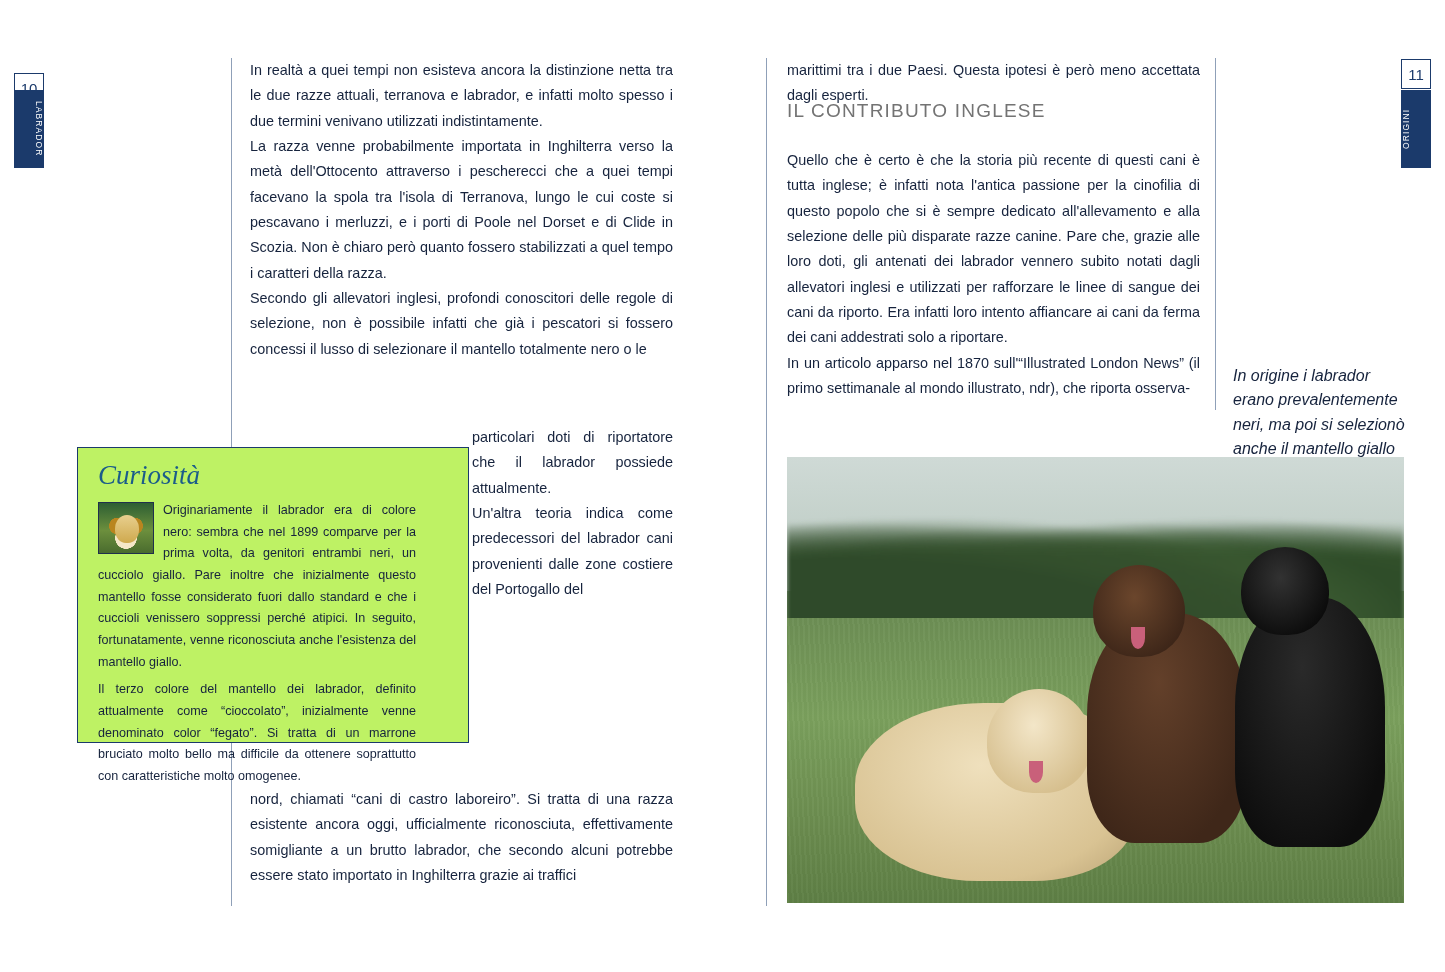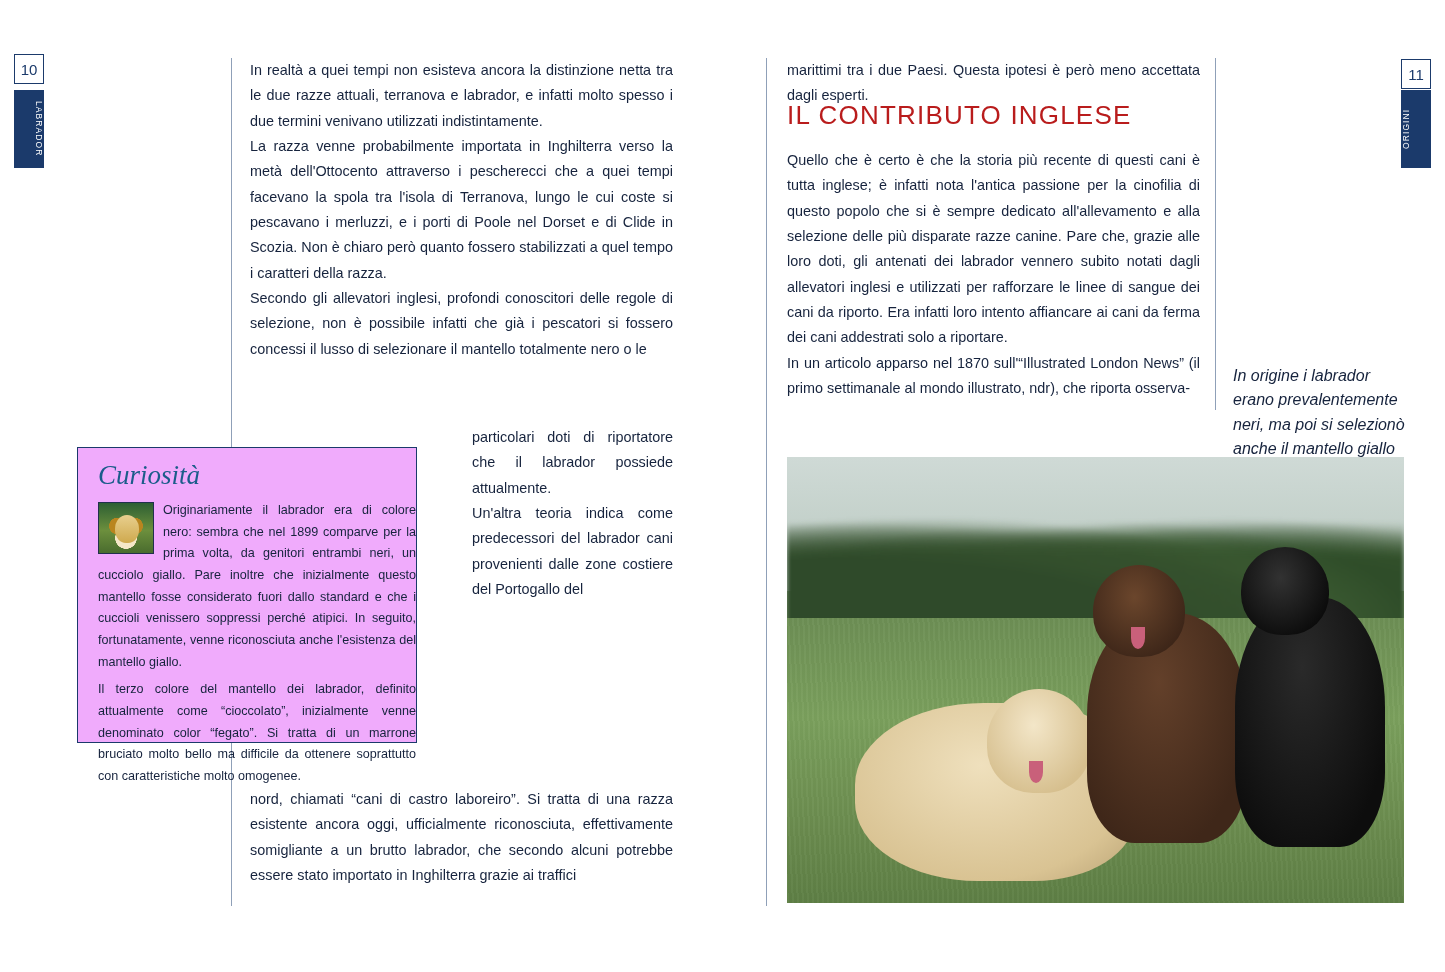--- a/index.html
+++ b/index.html
@@ -26,21 +26,21 @@
     width: 30px;
     height: 30px;
     border: 1px solid #1b3a6b;
     color: #1b3a6b;
     font-size: 15px;
     display: flex;
     align-items: center;
     justify-content: center;
     box-sizing: border-box;
   }
-  .folio-left { left: 14px; top: 54px; }
+  .folio-left { left: 14px; top: 73px; }
   .folio-right { right: 14px; top: 59px; text-align: center; }
 
   .tab {
     position: absolute;
     background: #1b3a6b;
     color: #ffffff;
     font-size: 8.5px;
     letter-spacing: 1.1px;
     writing-mode: vertical-rl;
     text-align: center;
@@ -87,36 +87,36 @@
   #col1b { left: 472px; top: 425px; width: 201px; }
   #col1c { left: 250px; top: 787px; width: 423px; }
 
   #col2 { left: 787px; top: 58px; width: 413px; }
   #col2b { left: 787px; top: 148px; width: 413px; }
 
   .heading {
     position: absolute;
     left: 787px;
     top: 100px;
-    font-size: 26px;
+    font-size: 19px;
     letter-spacing: 1.2px;
-    color: #b91c1c;
+    color: #737373;
     font-weight: 400;
   }
 
   
   .curiosity {
     position: absolute;
     left: 77px;
     top: 447px;
-    width: 340px;
+    width: 392px;
     height: 296px;
     border: 1.6px solid #1b3a6b;
     box-sizing: border-box;
-    background: #f0abfc;
+    background: #bef264;
   }
   .curiosity-title {
     position: absolute;
     left: 20px;
     top: 12px;
     font-family: "Liberation Serif", serif;
     font-size: 27px;
     color: #1b5c8a;
     font-style: italic;
   }

